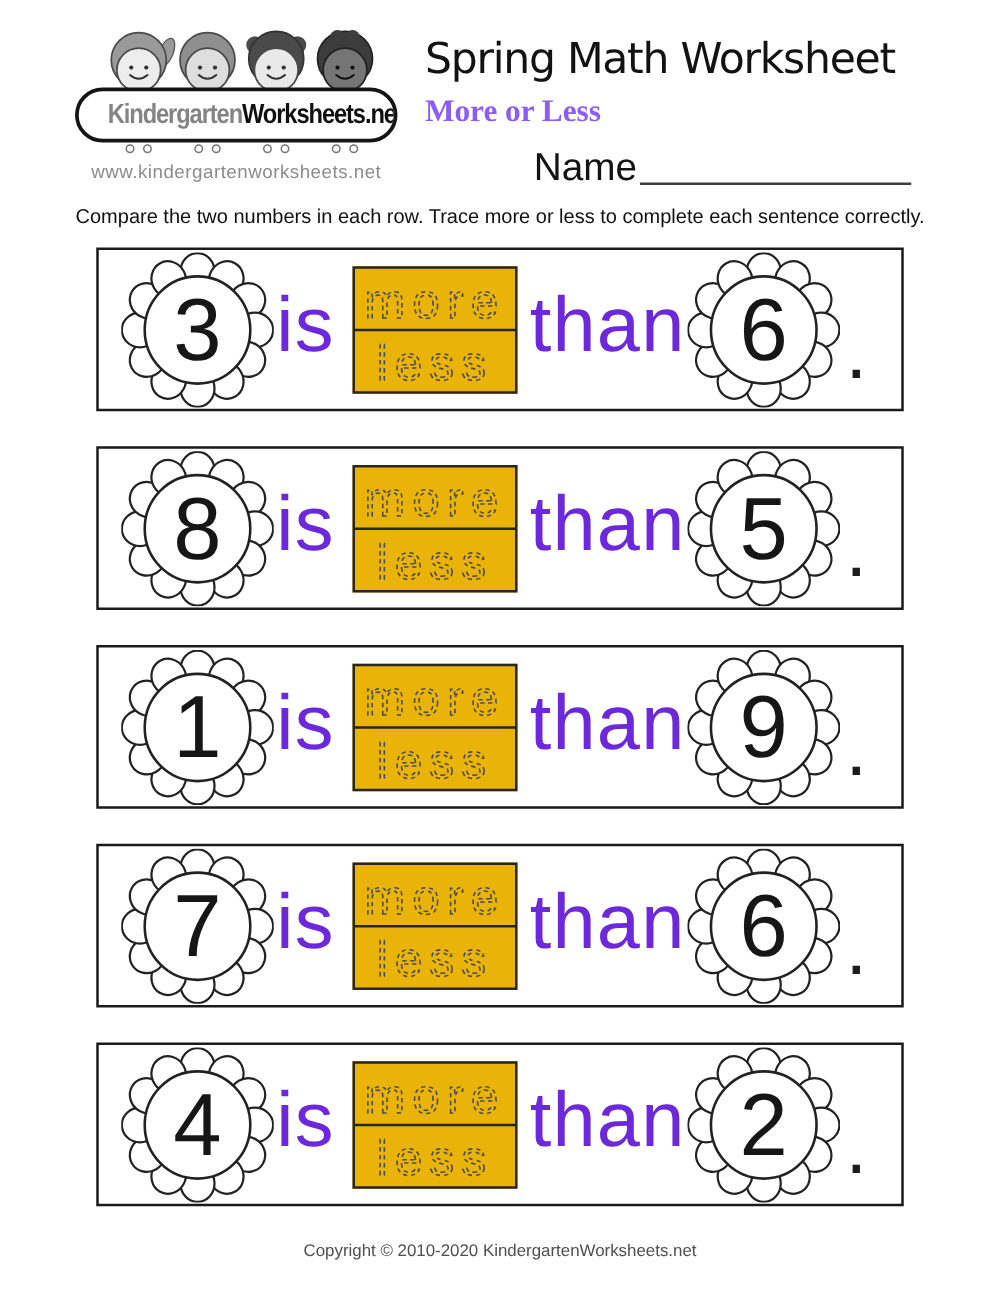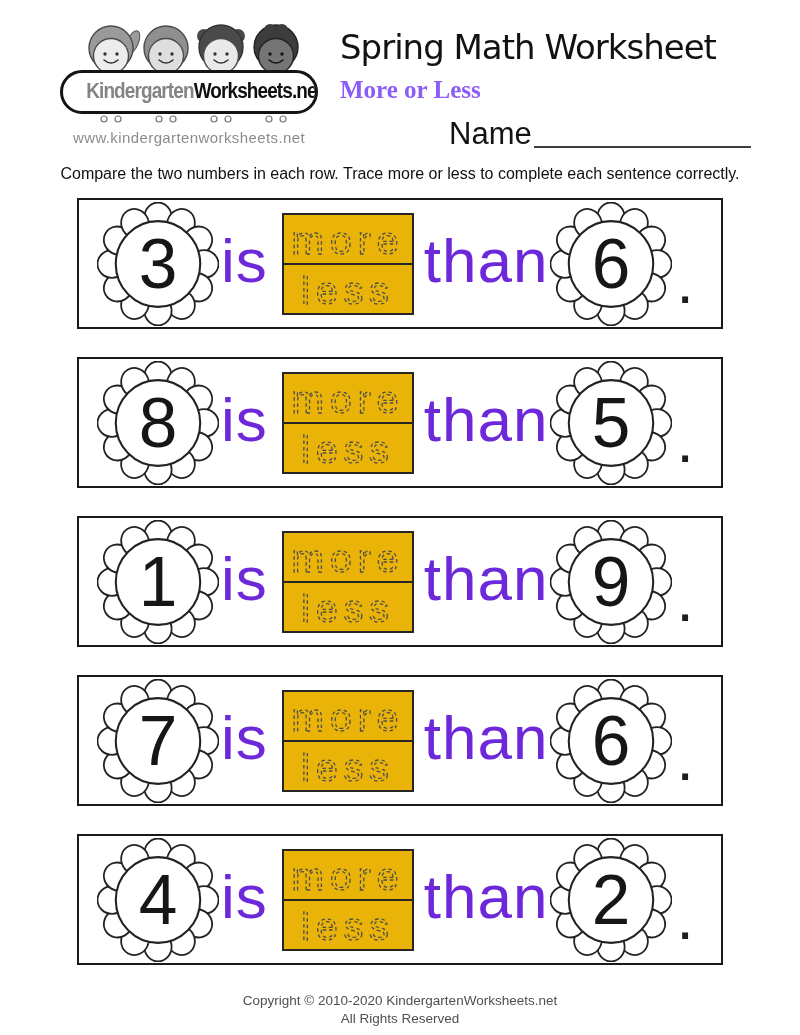--- a/index.html
+++ b/index.html
@@ -30,21 +30,21 @@
   .title-block { position:absolute; left:340px; top:27px; }
   .main-title {
     font-family:"DejaVu Sans", sans-serif; font-weight:400;
     font-size:34px; letter-spacing:-1px; color:#121212;
   }
   .sub-title {
     font-family:Liberation Serif, serif; font-weight:700;
     font-size:25px; margin-top:9px; color:#8b5cf6;
   }
 
-  .name-row { position:absolute; left:449px; top:116px; width:302px; display:flex; align-items:flex-end; }
+  .name-row { position:absolute; left:427px; top:116px; width:302px; display:flex; align-items:flex-end; }
   .name-label { font-size:31px; color:#131313; }
   .name-line { flex:1; border-bottom:2.5px solid #3d3d3d; margin:0 0 4px 2px; height:1px; }
 
   .instruction {
     position:absolute; top:165px; left:0; right:0;
     text-align:center; font-size:16px; color:#101010;
   }
 
   
   .rows { position:absolute; top:198px; left:77px; width:646px; }
@@ -300,14 +300,13 @@
       <use href="#flowerShape" xlink:href="#flowerShape"></use>
       <text class="digit" x="65" y="90">2</text>
     </svg>
     <span class="period">.</span>
   </div>
 
 </div>
 
 <div class="footer">
   <div class="footer-line">Copyright © 2010-2020 KindergartenWorksheets.net</div>
-  <div class="footer-line">All Rights Reserved</div>
 </div>
 
 </body></html>

